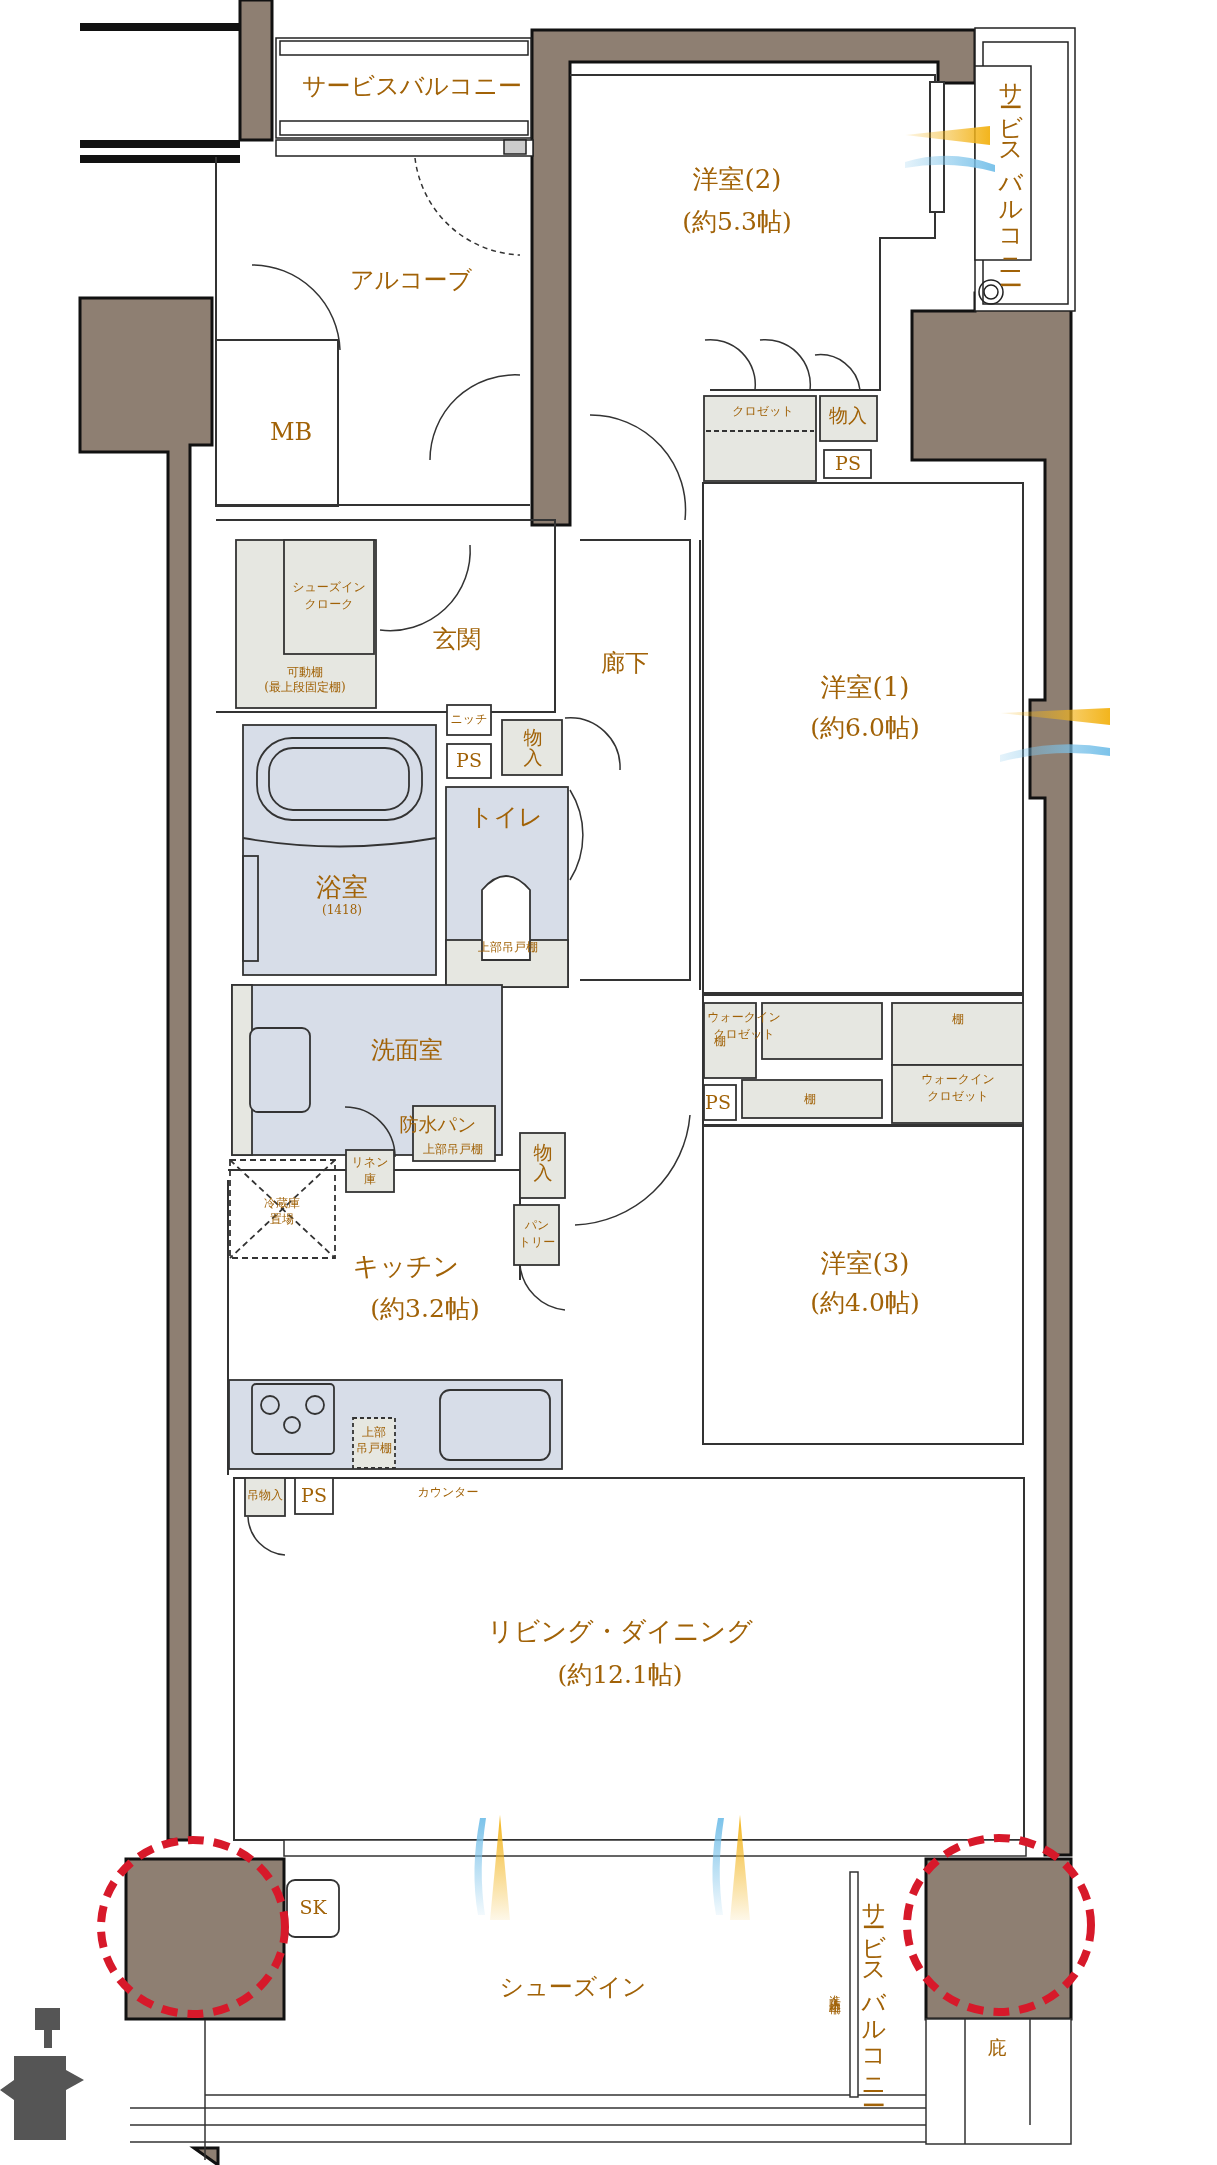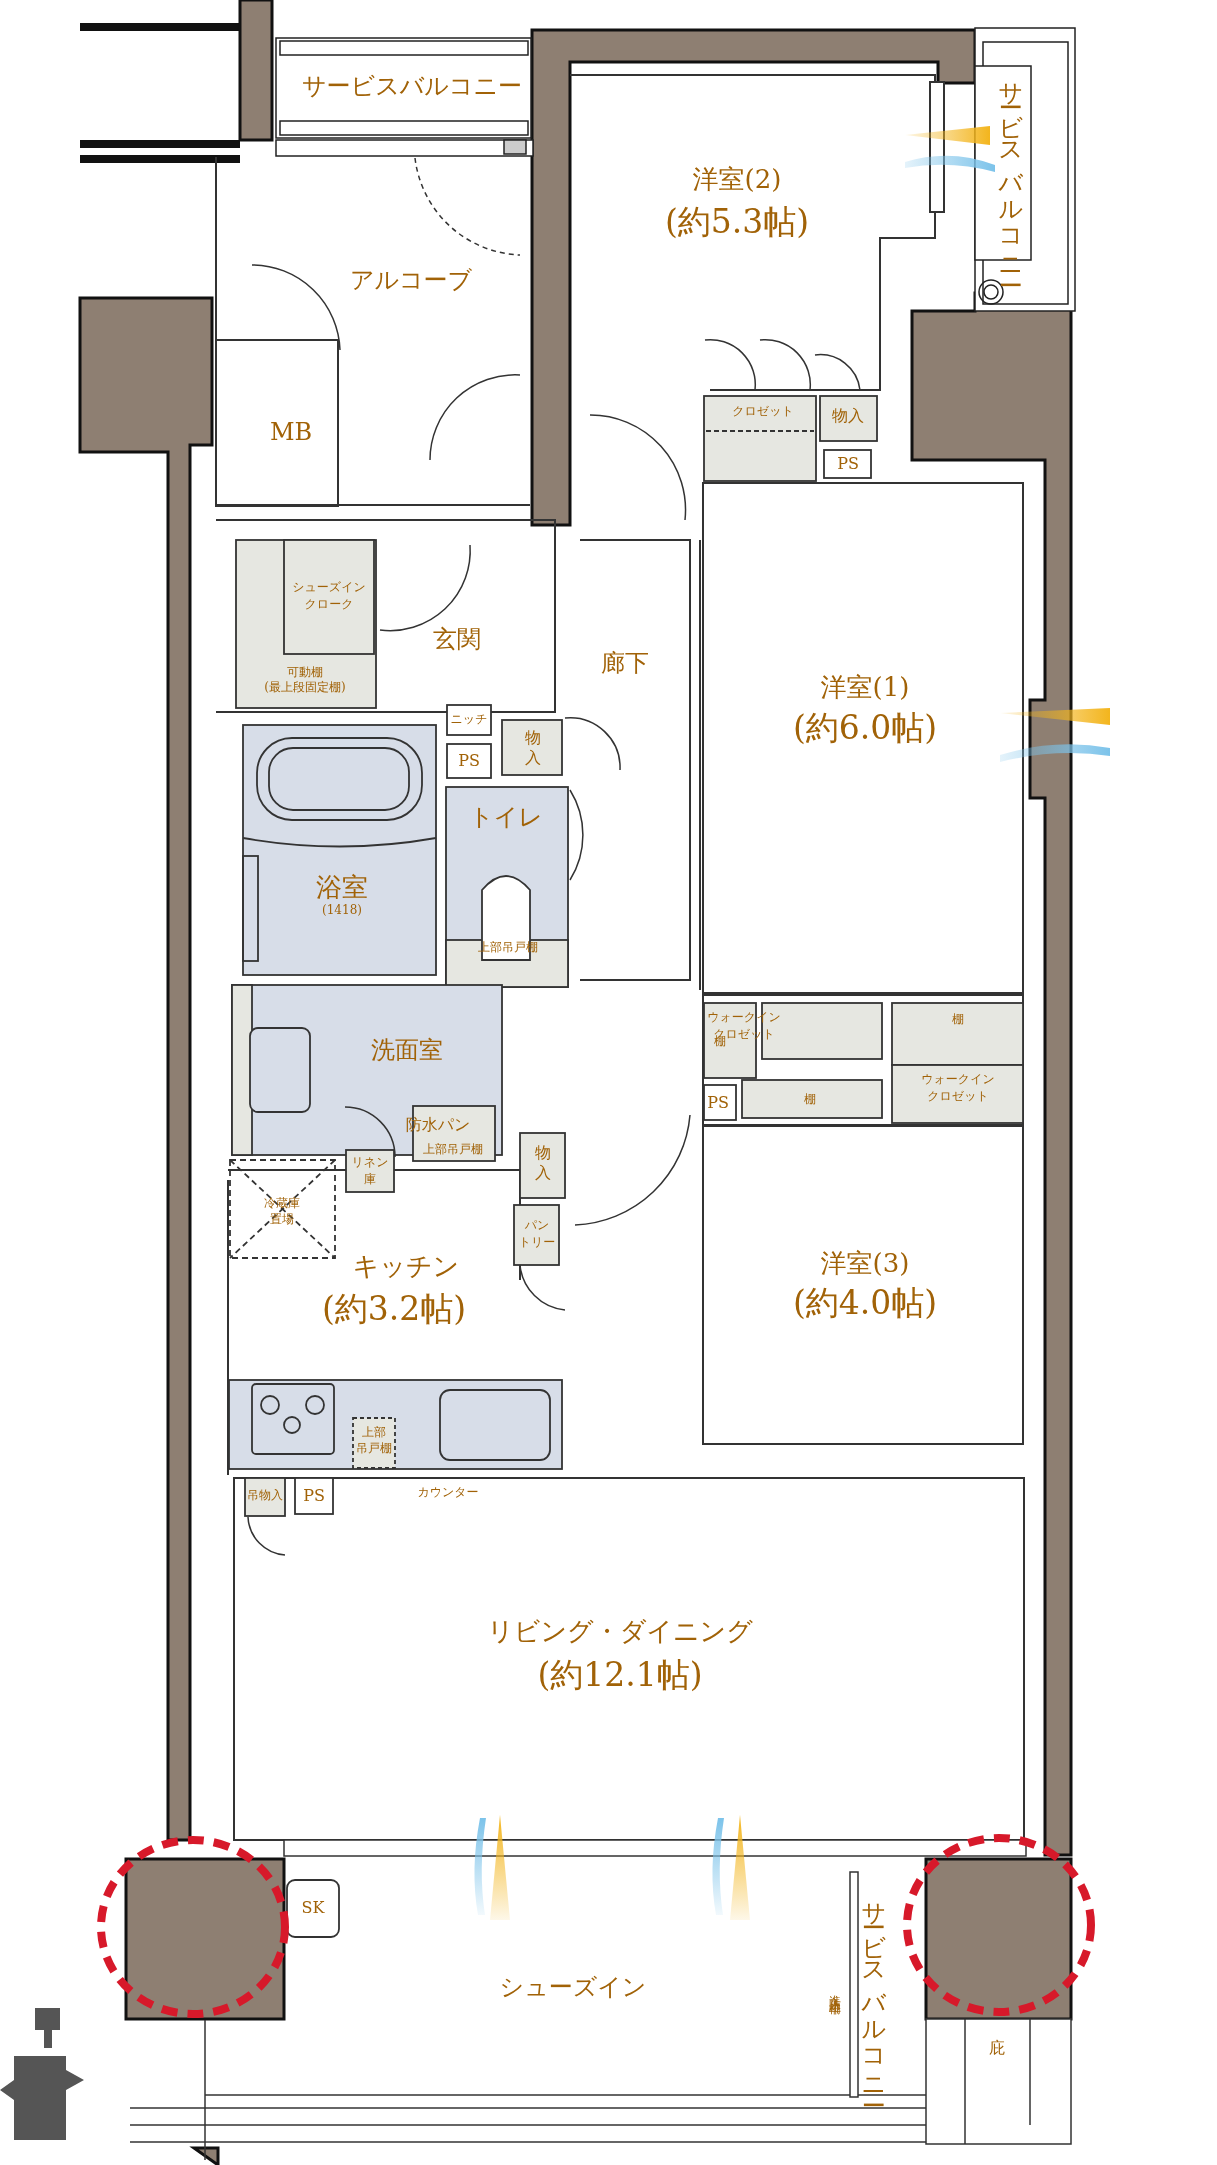--- a/index.html
+++ b/index.html
@@ -1,22 +1,22 @@
 <!DOCTYPE html>
 <html><head>
 <meta charset="utf-8">
 <style>
   html,body{margin:0;padding:0;background:#ffffff;}
   body{width:1217px;height:2165px;position:relative;overflow:hidden;font-family:"DejaVu Serif","Liberation Serif",serif;}
   #plan{position:absolute;left:0;top:0;width:1217px;height:2165px;}
   .lbl{position:absolute;color:#a16207;white-space:nowrap;transform:translate(-50%,-50%);text-align:center;line-height:1.15;font-family:"DejaVu Serif","Liberation Serif",serif;}
   .big{font-size:26px;}
-  .sub{font-size:33px;text-align:right;}
+  .sub{font-size:25px;text-align:right;}
   .mid{font-size:24px;}
-  .sm{font-size:16px;}
+  .sm{font-size:19px;}
   .xs{font-size:12px;}
   .vert{writing-mode:vertical-rl;transform:translate(-50%,-50%);letter-spacing:2px;}
 </style>
 </head>
 <body>
 
 <svg id="plan" viewBox="0 0 1217 2165" xmlns="http://www.w3.org/2000/svg">
   <defs>
     <linearGradient id="sunH" x1="0" x2="1" y1="0" y2="0">
       <stop offset="0" stop-color="#f3b51d" stop-opacity="0.1"></stop>
@@ -267,21 +267,21 @@
 <div class="lbl sub" style="left:865px;top:1303px;">(約4.0帖)</div>
 
 <div class="lbl sm" style="left:543px;top:1153px;">物</div>
 <div class="lbl sm" style="left:543px;top:1173px;">入</div>
 <div class="lbl xs" style="left:537px;top:1226px;">パン</div>
 <div class="lbl xs" style="left:537px;top:1243px;">トリー</div>
 <div class="lbl xs" style="left:282px;top:1204px;">冷蔵庫</div>
 <div class="lbl xs" style="left:282px;top:1220px;">置場</div>
 
 <div class="lbl big" style="left:406px;top:1267px;">キッチン</div>
-<div class="lbl sub" style="left:394px;top:1309px;">(約3.2帖)</div>
+<div class="lbl sub" style="left:425px;top:1309px;">(約3.2帖)</div>
 
 <div class="lbl xs" style="left:374px;top:1433px;">上部</div>
 <div class="lbl xs" style="left:374px;top:1449px;">吊戸棚</div>
 <div class="lbl xs" style="left:265px;top:1496px;">吊物入</div>
 <div class="lbl sm" style="left:314px;top:1496px;">PS</div>
 <div class="lbl xs" style="left:448px;top:1493px;">カウンター</div>
 
 <div class="lbl big" style="left:620px;top:1632px;">リビング・ダイニング</div>
 <div class="lbl sub" style="left:620px;top:1675px;">(約12.1帖)</div>
 

